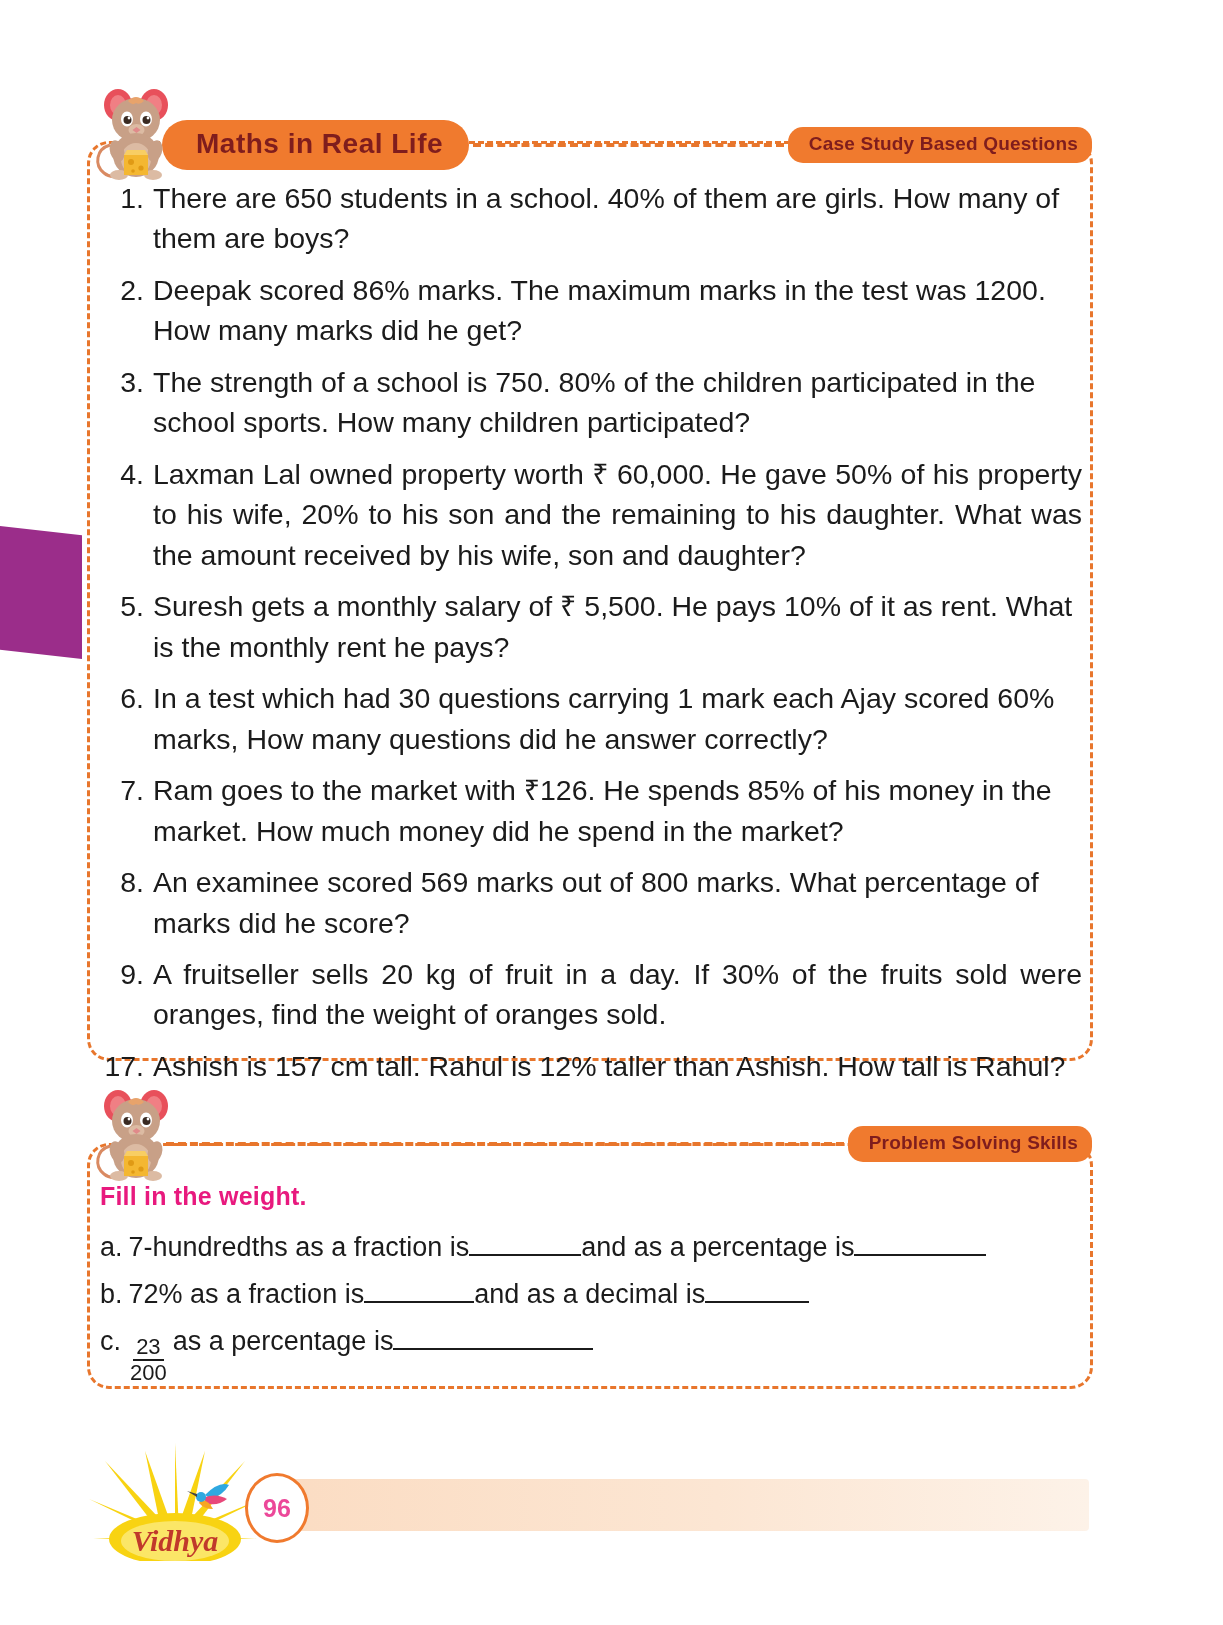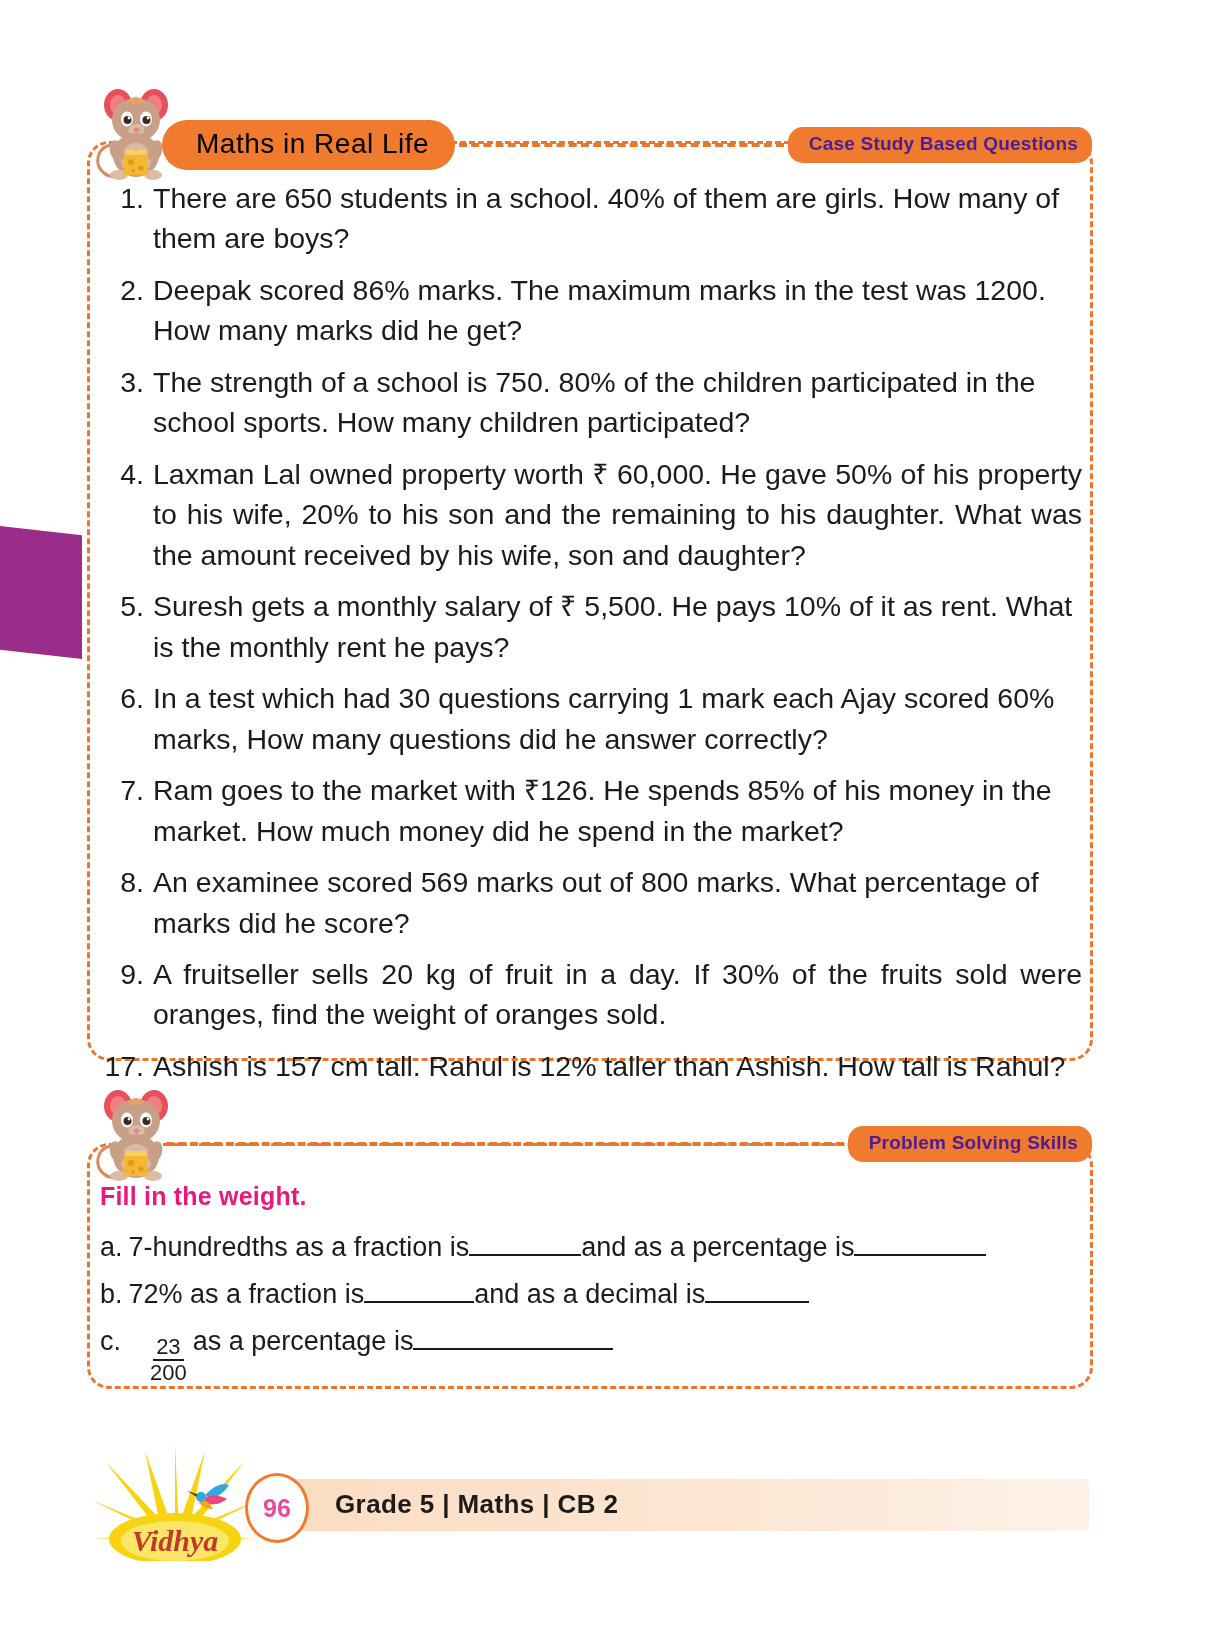--- a/index.html
+++ b/index.html
@@ -71,41 +71,41 @@
     flex: 0 0 86px;
     margin-right: -16px;
     z-index: 6;
   }
   #head-one .mascot { margin-top: -26px; }
   #head-two .mascot { margin-top: -22px; }
 
   .title-pill {
     position: relative;
     background: #F07A2E;
-    color: #000000;
+    color: #7f1d1d;
     border-radius: 26px;
     padding: 6px 26px 9px 34px;
     font-size: 28px;
-    font-weight: normal;
+    font-weight: bold;
     letter-spacing: 0.5px;
     white-space: nowrap;
     line-height: 1.25;
     z-index: 5;
   }
 
   .dash-rule {
     flex: 1 1 auto;
     height: 0;
     border-top: 4px dashed #E8762C;
     margin: 0 4px;
   }
 
   .badge {
     background: #F07A2E;
-    color: #4c1d95;
+    color: #7f1d1d;
     border-radius: 15px;
     padding: 6px 14px 8px 21px;
     font-size: 19px;
     font-weight: bold;
     white-space: nowrap;
     letter-spacing: 0.2px;
   }
 
   
   .qlist {
@@ -176,21 +176,21 @@
   .blank.w4 { width: 104px; }
   .blank.w5 { width: 200px; }
 
   .frac {
     display: inline-flex;
     flex-direction: column;
     align-items: center;
     vertical-align: middle;
     font-size: 22px;
     line-height: 1.08;
-    margin: 0 3px 0 20px;
+    margin: 0 3px 0 0;
     position: relative;
     top: 4px;
   }
   .frac .num { border-bottom: 2.5px solid #1b1b1b; padding: 0 3px; }
   .frac .den { padding: 0 3px; }
 
   
   .footer {
     position: absolute;
     left: 87px;
@@ -440,16 +440,15 @@
           <circle cx="114" cy="54" r="5" fill="#2FA8E0"></circle>
           <path d="M110 54 l-10 -6 l10 3z" fill="#444"></path>
         </g>
 
         <text x="88" y="108" text-anchor="middle" font-family="'Liberation Serif', serif" font-size="30" font-style="italic" font-weight="bold" fill="#C0392B">Vidhya</text>
       </svg>
     </div>
     <div class="footer-bar"></div>
     <div class="footer-bar-accent"></div>
     <div class="page-badge">96</div>
-    <div class="footer-text">Grade 5 | Maths | CB 2</div>
   </div>
 
 </div>
 
 </body></html>

